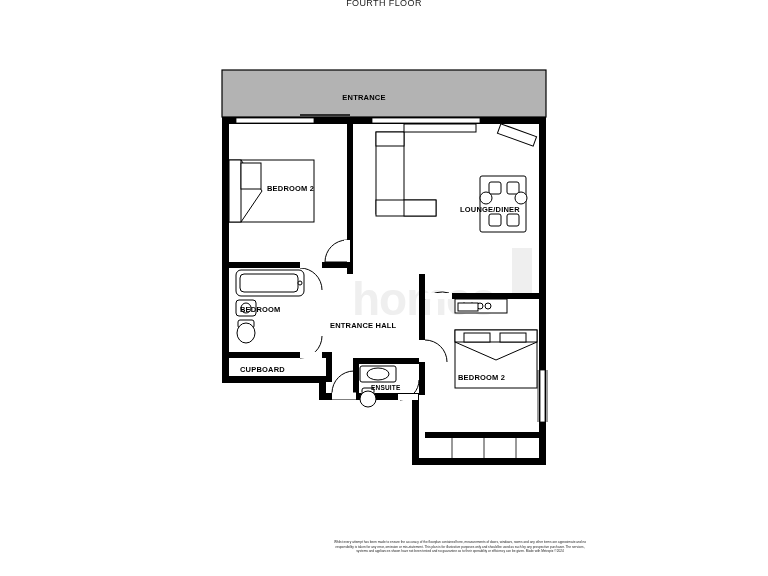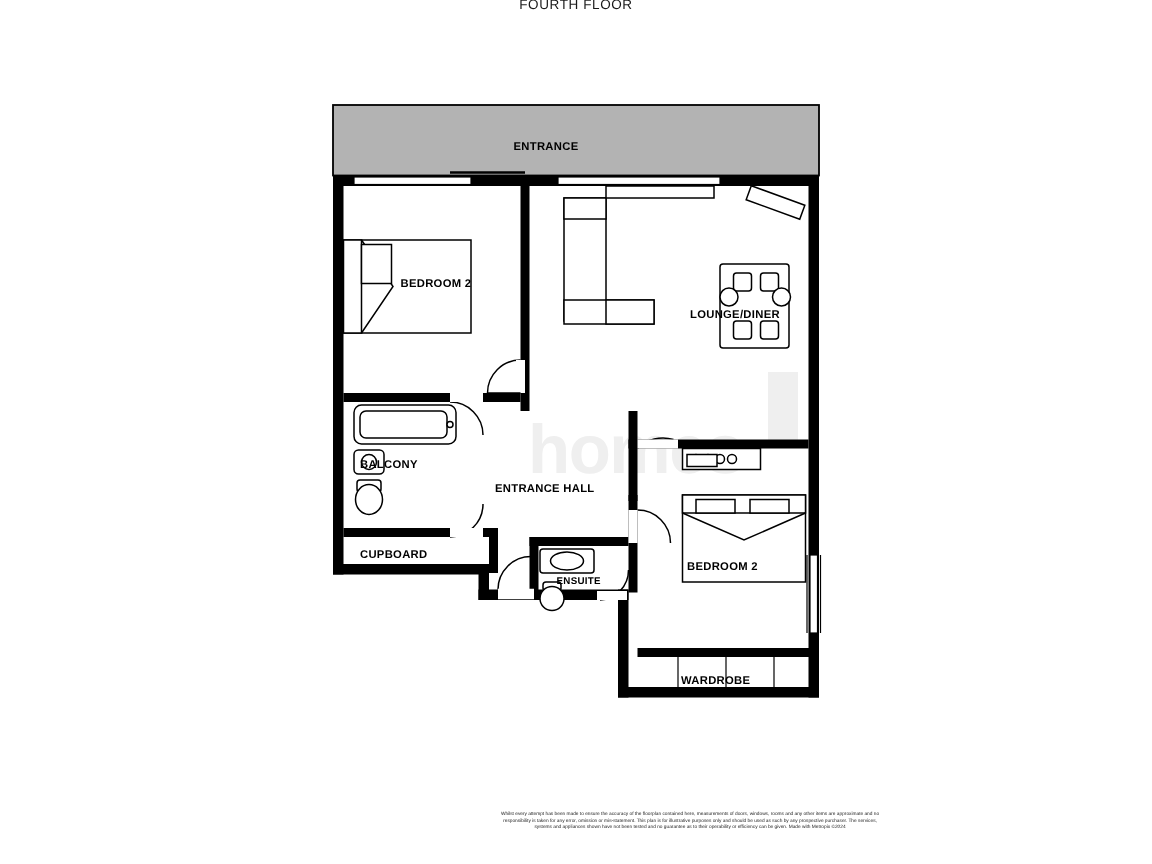--- a/index.html
+++ b/index.html
@@ -218,22 +218,22 @@
       <line x1="452" y1="438" x2="452" y2="458"></line>
       <line x1="484" y1="438" x2="484" y2="458"></line>
       <line x1="516" y1="438" x2="516" y2="458"></line>
     </g>
 
   </svg>
 
   <div class="room-label" style="left:364px; top:93px; transform:translateX(-50%);">ENTRANCE</div>
   <div class="room-label" style="left:267px; top:184px;">BEDROOM 2</div>
   <div class="room-label" style="left:424px; top:205px;margin-left:36px;">LOUNGE/DINER</div>
-  <div class="room-label" style="left:240px; top:305px;">BALCONY</div>
+  <div class="room-label" style="left:240px; top:305px;">BEDROOM</div>
   <div class="room-label" style="left:330px; top:321px;">ENTRANCE HALL</div>
   <div class="room-label" style="left:240px; top:365px;">CUPBOARD</div>
   <div class="room-label" style="left:371px; top:384px; font-size:6.5px;">ENSUITE</div>
   <div class="room-label" style="left:458px; top:373px;text-align:right;">BEDROOM 2</div>
-  <div class="room-label" style="left:454px; top:449px;">WARDROBE</div>
+  <div class="room-label" style="left:454px; top:431px;">WARDROBE</div>
 
   <div class="disclaimer">Whilst every attempt has been made to ensure the accuracy of the floorplan contained here, measurements of doors, windows, rooms and any other items are approximate and no responsibility is taken for any error, omission or mis-statement. This plan is for illustrative purposes only and should be used as such by any prospective purchaser. The services, systems and appliances shown have not been tested and no guarantee as to their operability or efficiency can be given. Made with Metropix ©2024</div>
 
 </div>
 
 </body></html>

